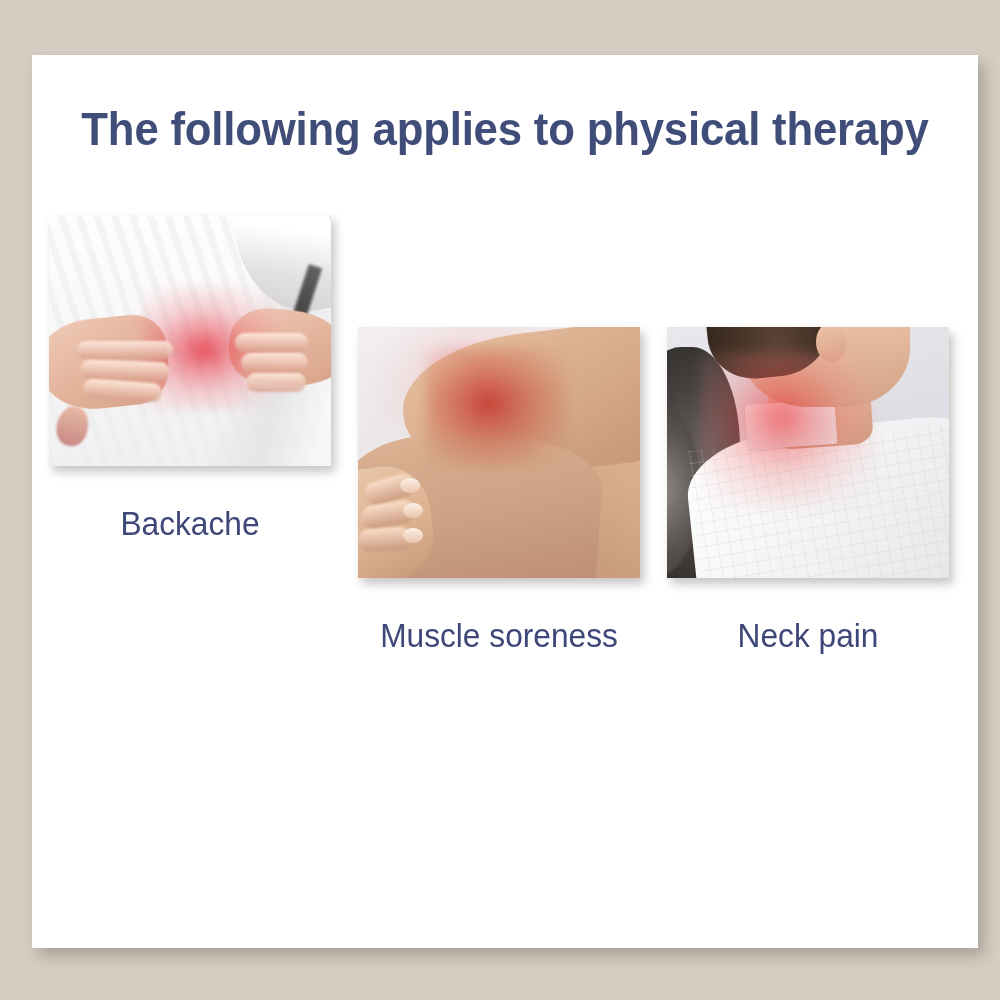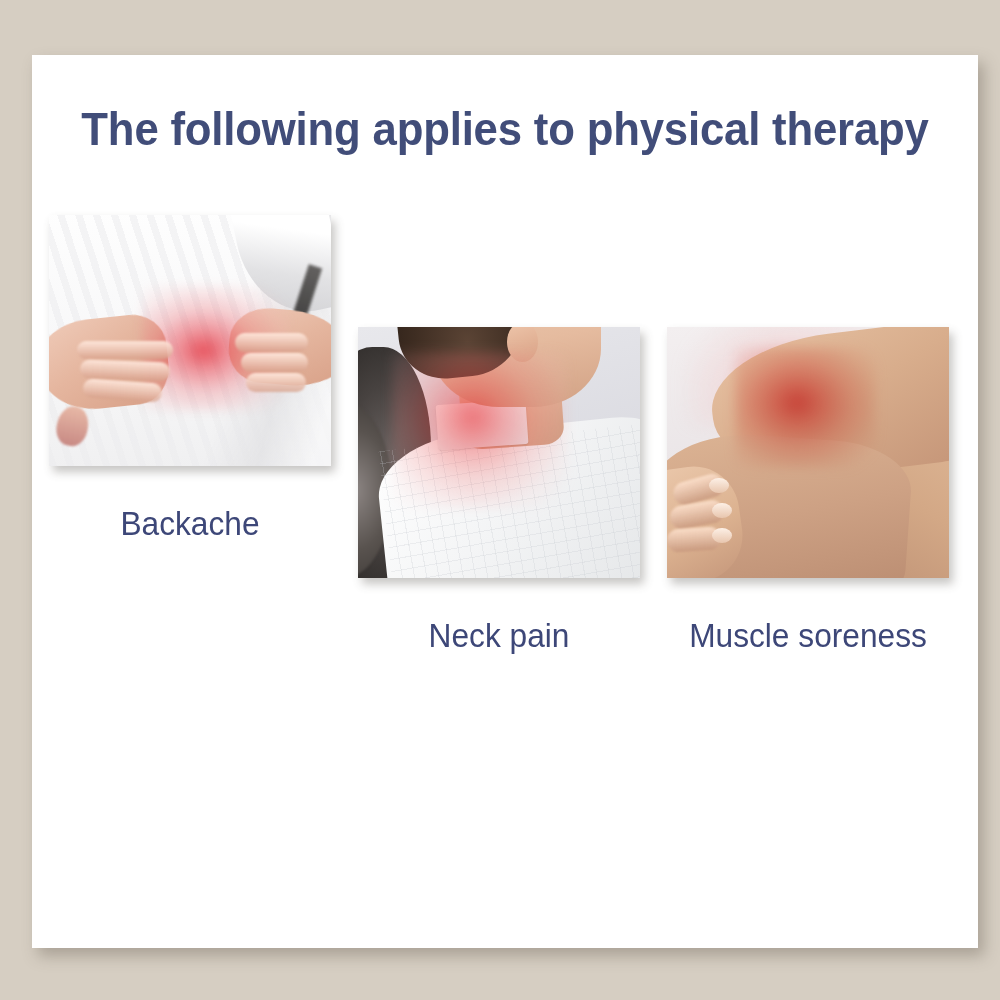--- a/index.html
+++ b/index.html
@@ -458,52 +458,52 @@
             <div class="thumbn"></div>
           </div>
         </div>
         <div class="caption">Backache</div>
       </div>
 
 
 
       <div class="cell row2">
         <div class="thumb">
-          <div class="scene sc-neck">
-            <div class="chair"></div>
-            <div class="chair2"></div>
-            <div class="shirt"></div>
-            <div class="shirt-tex"></div>
-            <div class="neck"></div>
-            <div class="collar"></div>
-            <div class="head"></div>
-            <div class="hair"></div>
-            <div class="ear"></div>
-            <div class="glow"></div>
-          </div>
-        </div>
-        <div class="caption">Neck pain</div>
-      </div>
-
-      <div class="cell row2">
-        <div class="thumb">
           <div class="scene sc-muscle">
             <div class="bgglow"></div>
             <div class="limb-right"></div>
             <div class="limb-upper"></div>
             <div class="limb-lower"></div>
             <div class="sore"></div>
             <div class="hand"></div>
             <div class="mf m1"></div>
               <div class="mf m2"></div>
               <div class="mf m3"></div>
             <div class="nail n1"></div>
               <div class="nail n2"></div>
               <div class="nail n3"></div>
           </div>
         </div>
         <div class="caption">Muscle soreness</div>
       </div>
 
+      <div class="cell row2">
+        <div class="thumb">
+          <div class="scene sc-neck">
+            <div class="chair"></div>
+            <div class="chair2"></div>
+            <div class="shirt"></div>
+            <div class="shirt-tex"></div>
+            <div class="neck"></div>
+            <div class="collar"></div>
+            <div class="head"></div>
+            <div class="hair"></div>
+            <div class="ear"></div>
+            <div class="glow"></div>
+          </div>
+        </div>
+        <div class="caption">Neck pain</div>
+      </div>
+
 
     </div>
   </div>
 </div>
 
 </body></html>

